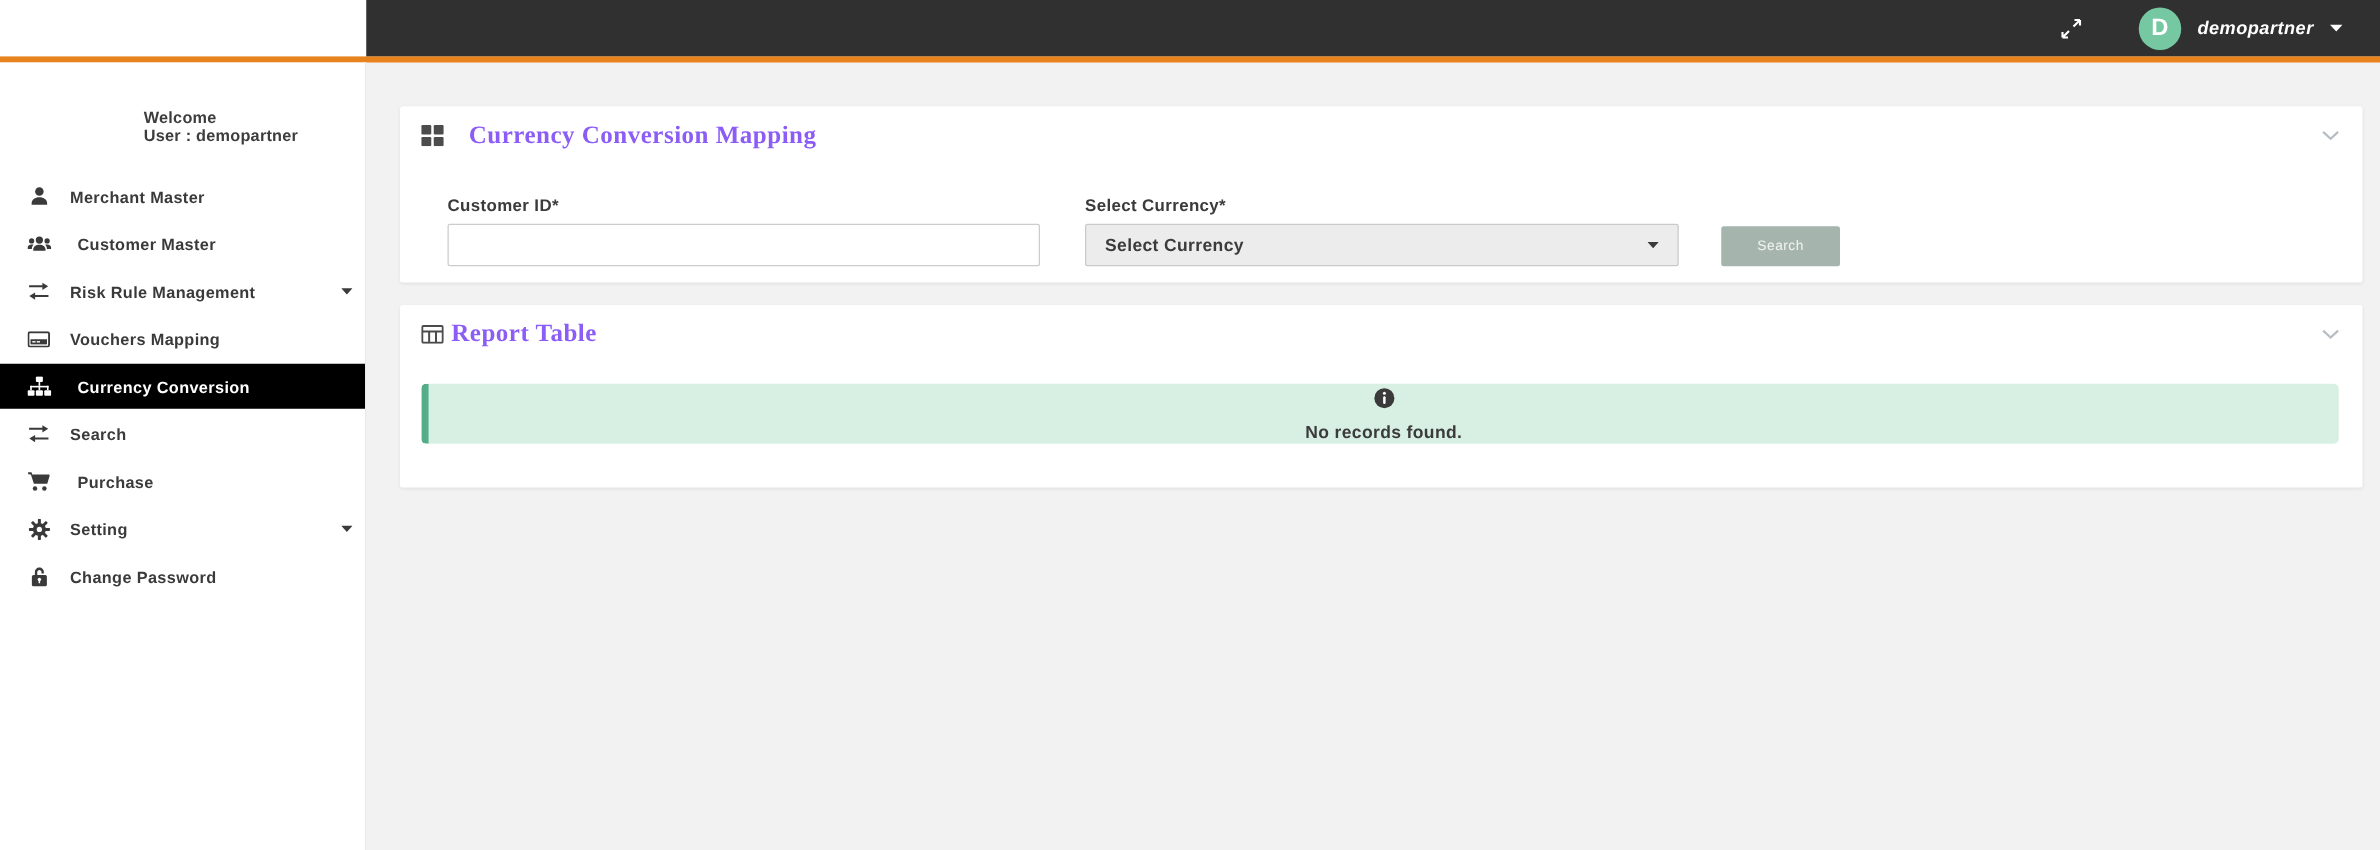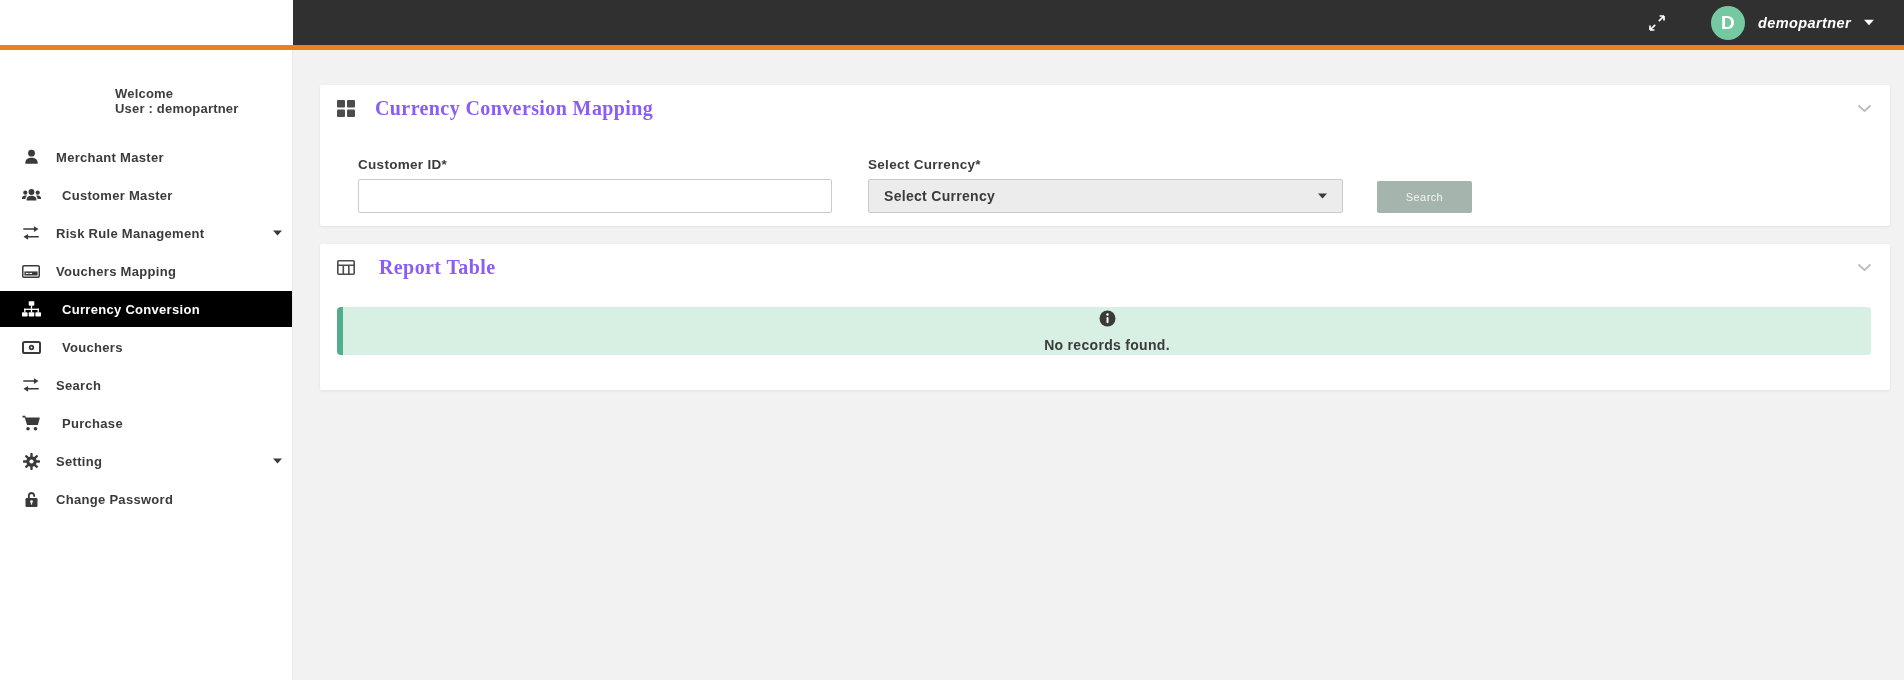--- a/index.html
+++ b/index.html
@@ -32,21 +32,21 @@
   .mi-label { margin-left:14px; font-size:13px; font-weight:600; letter-spacing:.3px; white-space:nowrap; }
   .menu-item.indent .mi-label { margin-left:20px; }
   .mi-caret { margin-left:auto; margin-right:10px; display:flex; }
 
   
   .panel { background:#fff; border-radius:2px; box-shadow:0 1px 3px rgba(0,0,0,.07); }
   .panel + .panel { margin-top:18px; }
   .panel-head { display:flex; align-items:center; padding:12px 18px 0 17px; }
   .panel-title { font-size:20px; font-weight:600; color:#8b5cf6; letter-spacing:.4px;font-family:Liberation Serif, serif; }
   .panel-title.ml-lg { margin-left:20px; }
-  .panel-title.ml-sm { margin-left:24px; }
+  .panel-title.ml-sm { margin-left:6px; }
   .panel-chevron { margin-left:auto; background:none; border:none; cursor:pointer; display:flex; padding:0; }
 
   
   .form-row { display:flex; padding:37px 0 13px 38px; }
   .field-label { display:block; font-size:13.5px; font-weight:600; color:#3b3b3b; margin-bottom:7px; letter-spacing:.3px; }
   .text-input { width:474px; height:34px; border:1px solid #cccccc; border-radius:2px; padding:0 10px;
                 font-size:14px; font-family:inherit; color:#3b3b3b; background:#fff; }
   .col-select { margin-left:36px; }
   .select-box { width:475px; height:34px; background:#ececec; border:1px solid #c9c9c9; border-radius:2px;
                 display:flex; align-items:center; padding:16px 15px; cursor:pointer; }
@@ -152,31 +152,20 @@
               <rect x="6.7" y="10.9" width="5.6" height="4.4" rx=".8"></rect>
               <rect x="13.4" y="10.9" width="5.6" height="4.4" rx=".8"></rect>
               <rect x="8.85" y="4.4" width="1.3" height="3"></rect>
               <rect x="2.15" y="7.4" width="14.7" height="1.3"></rect>
               <rect x="2.15" y="7.4" width="1.3" height="3.5"></rect>
               <rect x="8.85" y="7.4" width="1.3" height="3.5"></rect>
               <rect x="15.55" y="7.4" width="1.3" height="3.5"></rect>
             </svg>
           </span>
     <span class="mi-label">Currency Conversion</span>
-
-  </div>
-        <div class="menu-item indent">
-    <span class="mi-icon">
-            <svg width="19" height="13" viewBox="0 0 19 13">
-              <rect x="1" y="1" width="17" height="11" rx="1.6" fill="none" stroke="currentColor" stroke-width="2"></rect>
-              <circle cx="9.5" cy="6.5" r="2.7" fill="currentColor"></circle>
-              <circle cx="9.5" cy="6.5" r=".9" fill="#fff"></circle>
-            </svg>
-          </span>
-    <span class="mi-label">Vouchers</span>
 
   </div>
         <div class="menu-item">
     <span class="mi-icon">
             <svg width="18" height="16" viewBox="0 0 18 16.5" fill="currentColor">
               <path d="M1 3.4h11V1.2l4.8 3-4.8 3V5H1z"></path>
               <path d="M17 11.4H6V9.2l-4.8 3 4.8 3v-2.2h11z"></path>
             </svg>
           </span>
     <span class="mi-label">Search</span>

